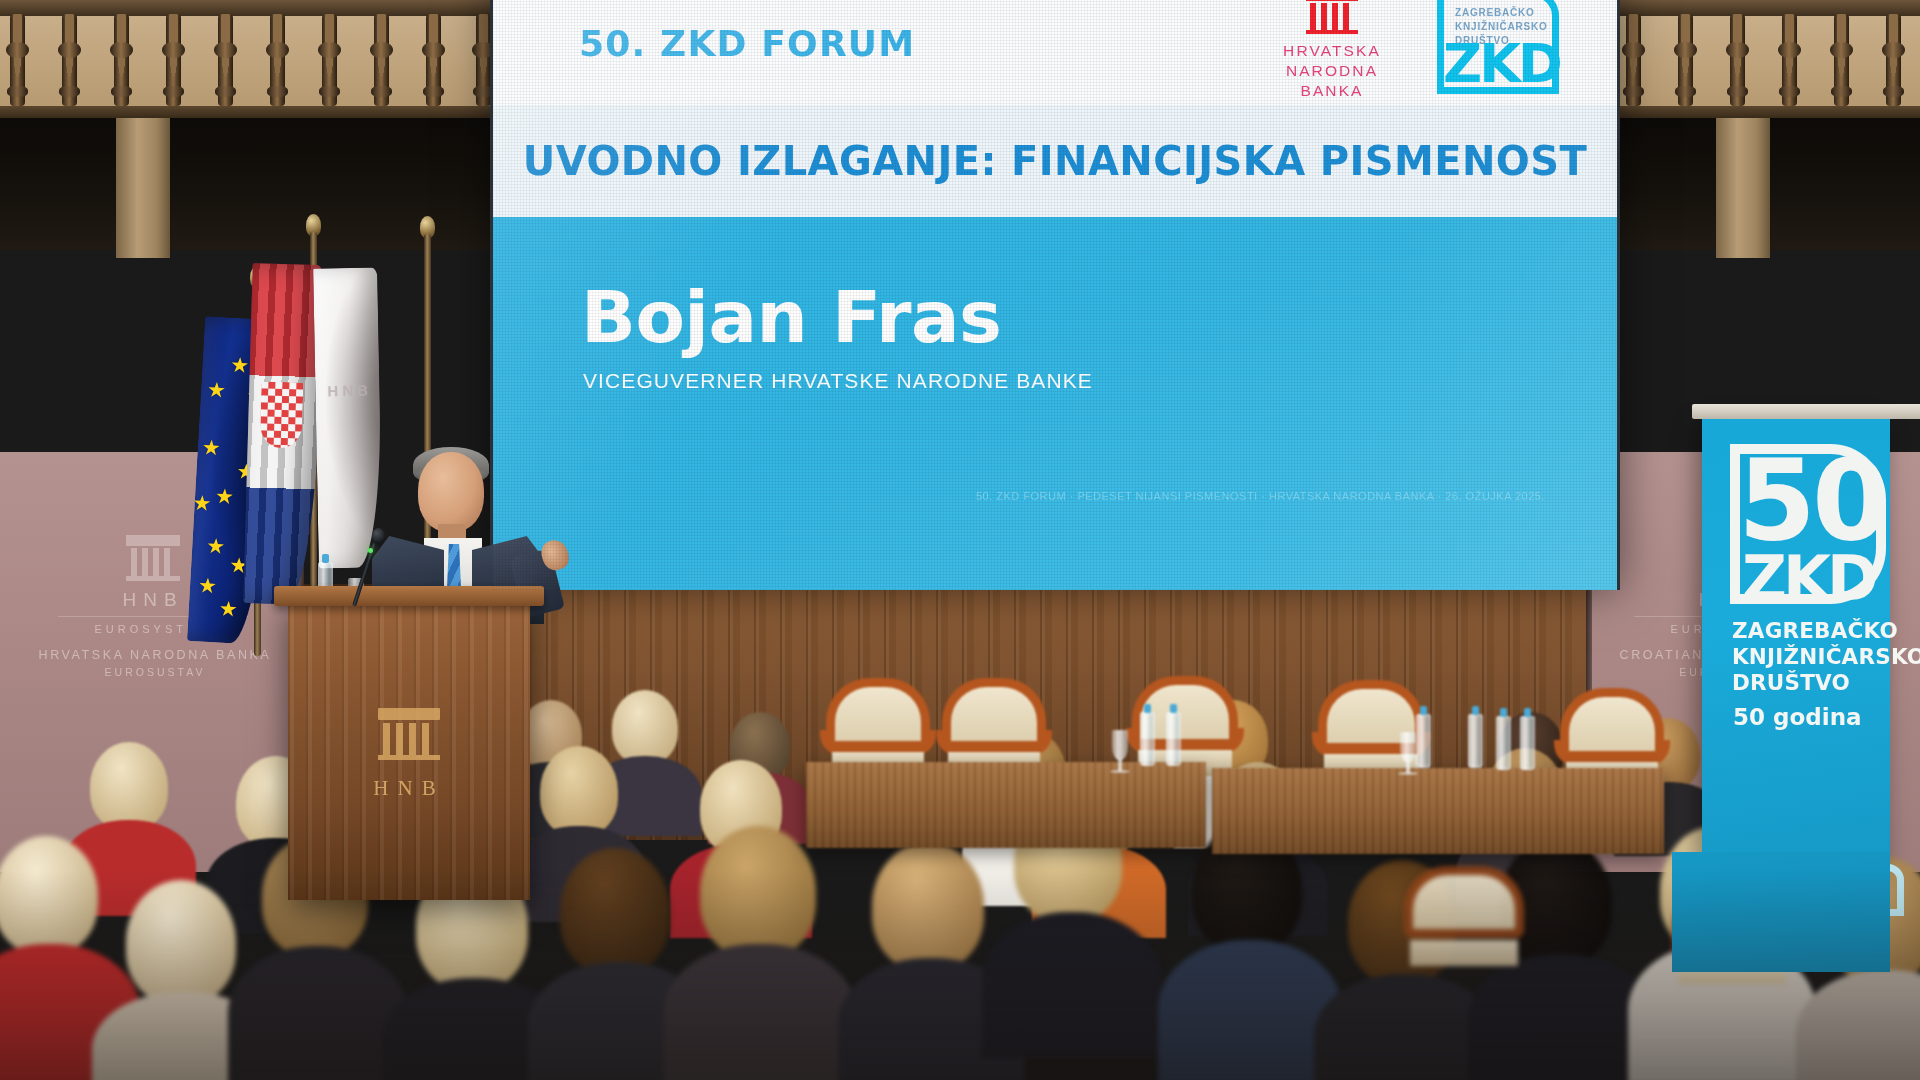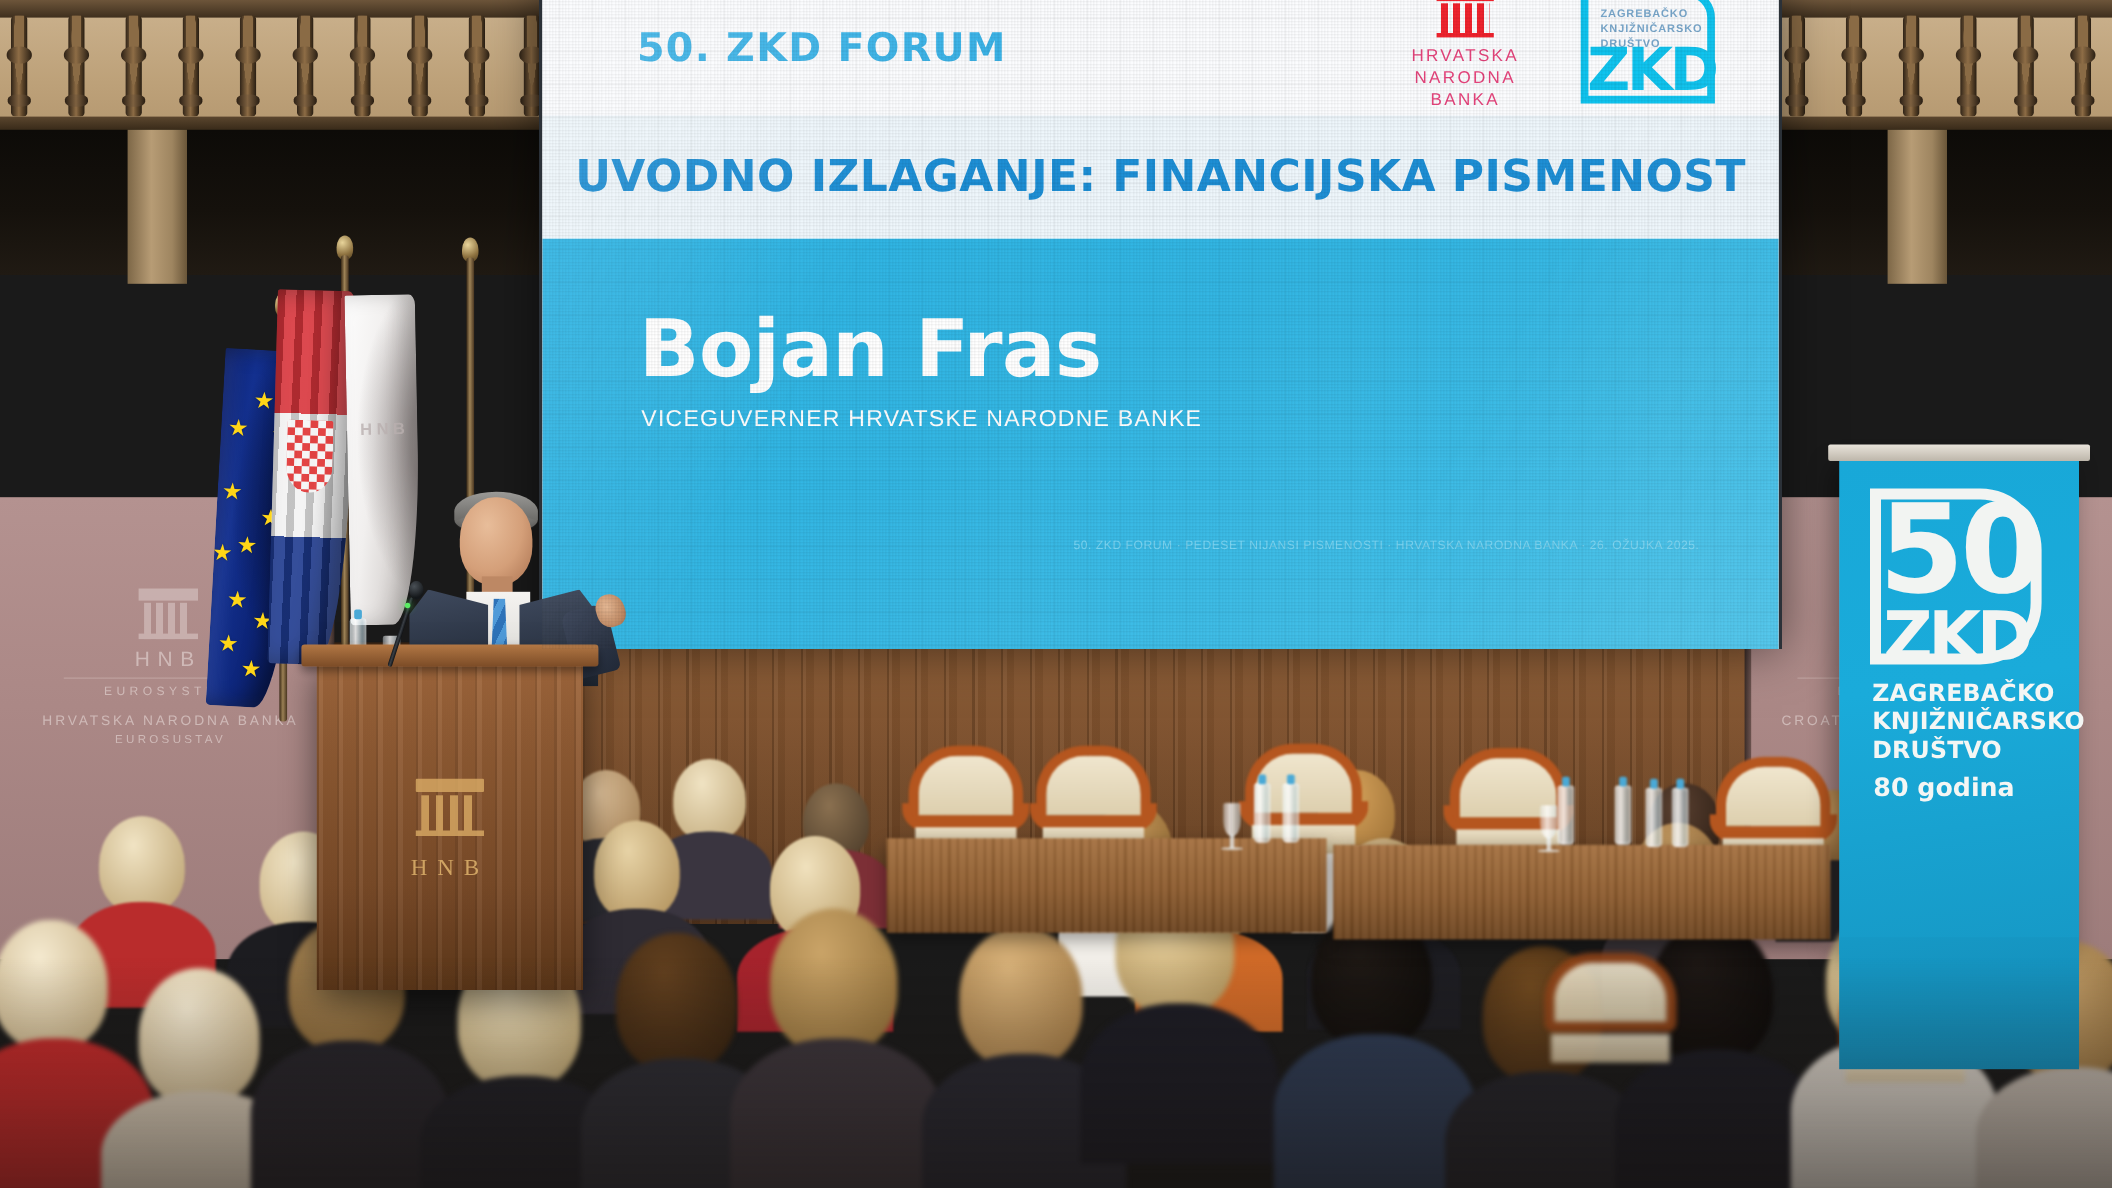--- a/index.html
+++ b/index.html
@@ -417,21 +417,21 @@
   .front-fade {
     position:absolute; left:0; bottom:0; width:1920px; height:210px;
     background:linear-gradient(180deg, rgba(24,18,14,0) 0%, rgba(24,18,14,.28) 60%, rgba(20,15,11,.5) 100%);
     z-index:30; pointer-events:none;
   }
   .blur-near { filter:blur(2.4px); }
   .blur-mid  { filter:blur(1.1px); }
 
   
   #rollup {
-    position:absolute; right:30px; top:418px; width:218px; height:450px; z-index:8;
+    position:absolute; right:30px; top:418px; width:188px; height:450px; z-index:8;
     background:linear-gradient(172deg,#18a8d8 0%,#1aabda 45%,#1699c6 100%);
     box-shadow:-6px 6px 22px rgba(0,0,0,.4);
   }
   #rollup .bar {
     position:absolute; left:-10px; top:-14px; width:238px; height:15px;
     background:linear-gradient(180deg,#e9e4db,#bdb6aa);
     border-radius:2px;
   }
   .rollup-mark {
     position:absolute; left:28px; top:26px; width:156px; height:160px;
@@ -816,21 +816,21 @@
     <div class="rollup-mark">
       <div class="outline"></div>
       <div class="five">50</div>
       <div class="zkd">ZKD</div>
     </div>
     <div class="words">
       <div>ZAGREBAČKO</div>
       <div>KNJIŽNIČARSKO</div>
       <div>DRUŠTVO</div>
     </div>
-    <div class="years">80 godina</div>
+    <div class="years">50 godina</div>
     <div class="tile-row">
       <div class="tile"></div>
         <div class="tile"></div>
         <div class="tile"></div>
     </div>
   </div>
   <div id="rollup-lower"></div>
 
 </div>
 

